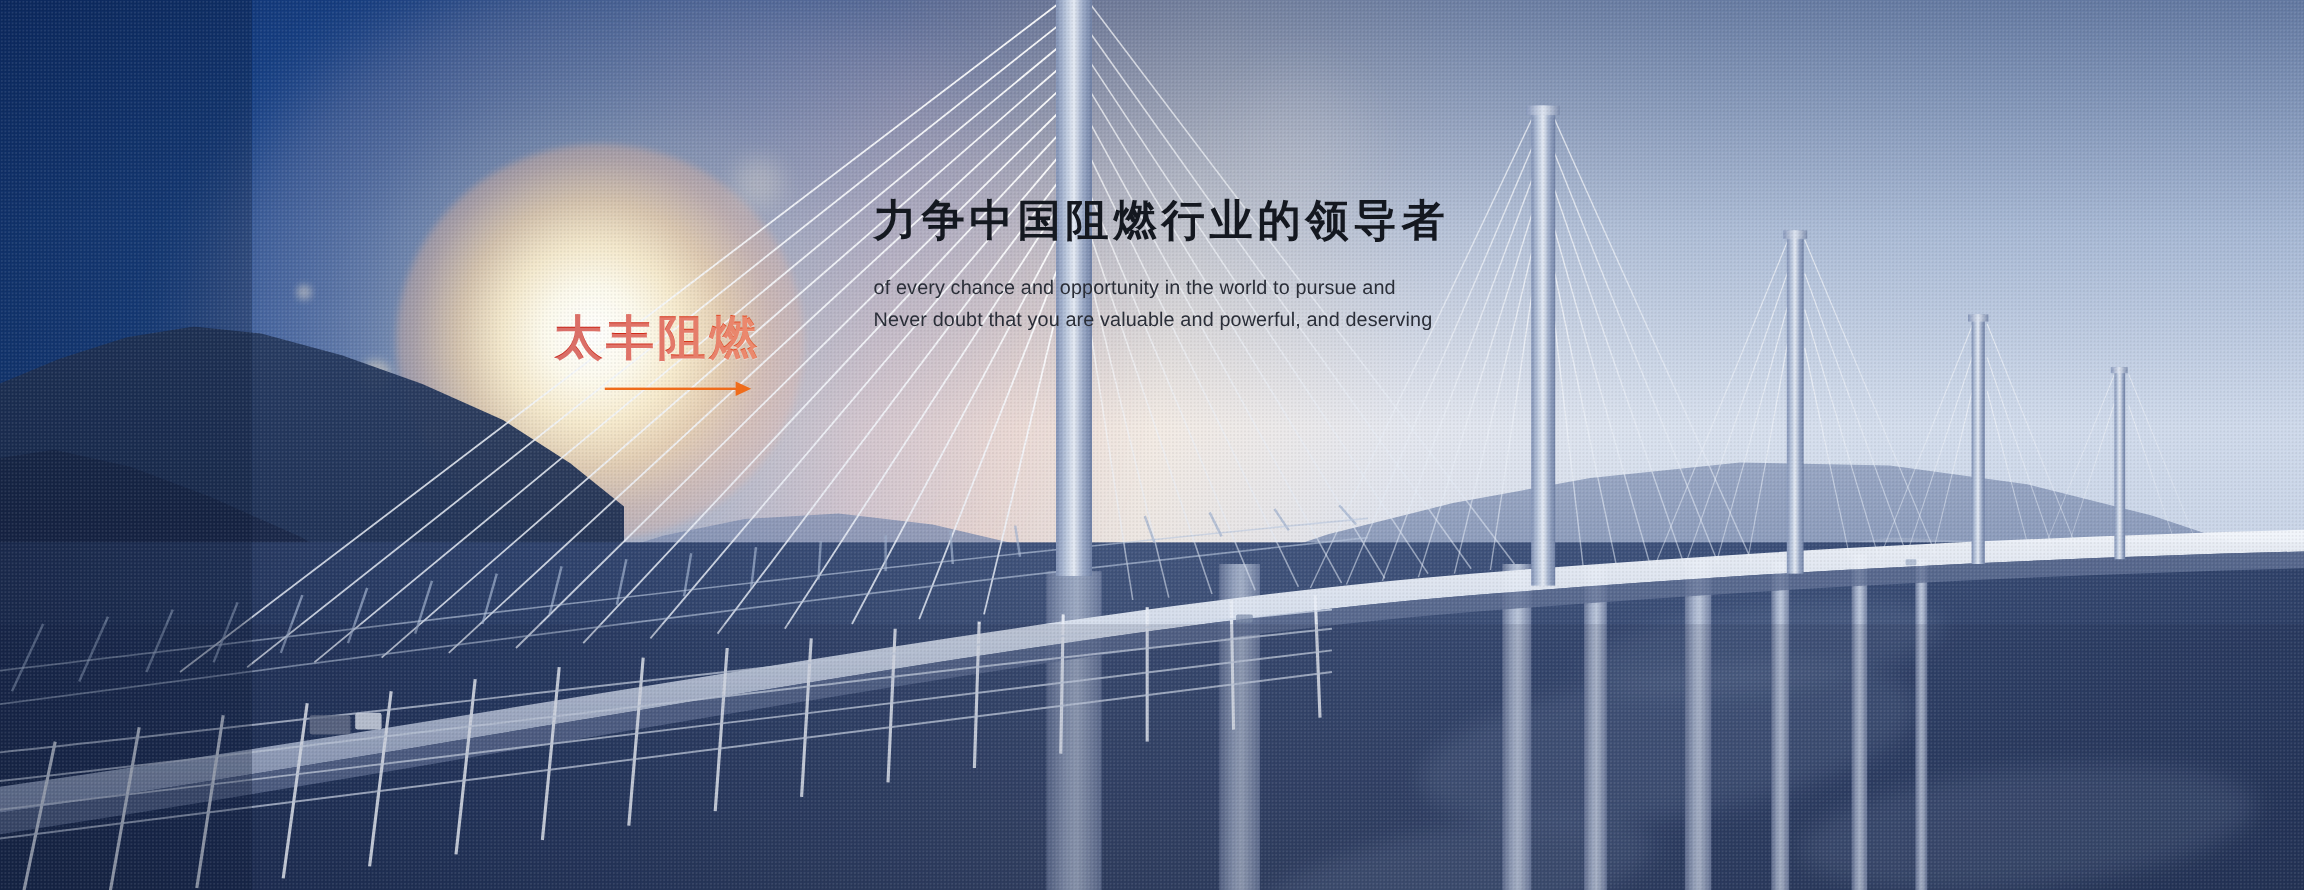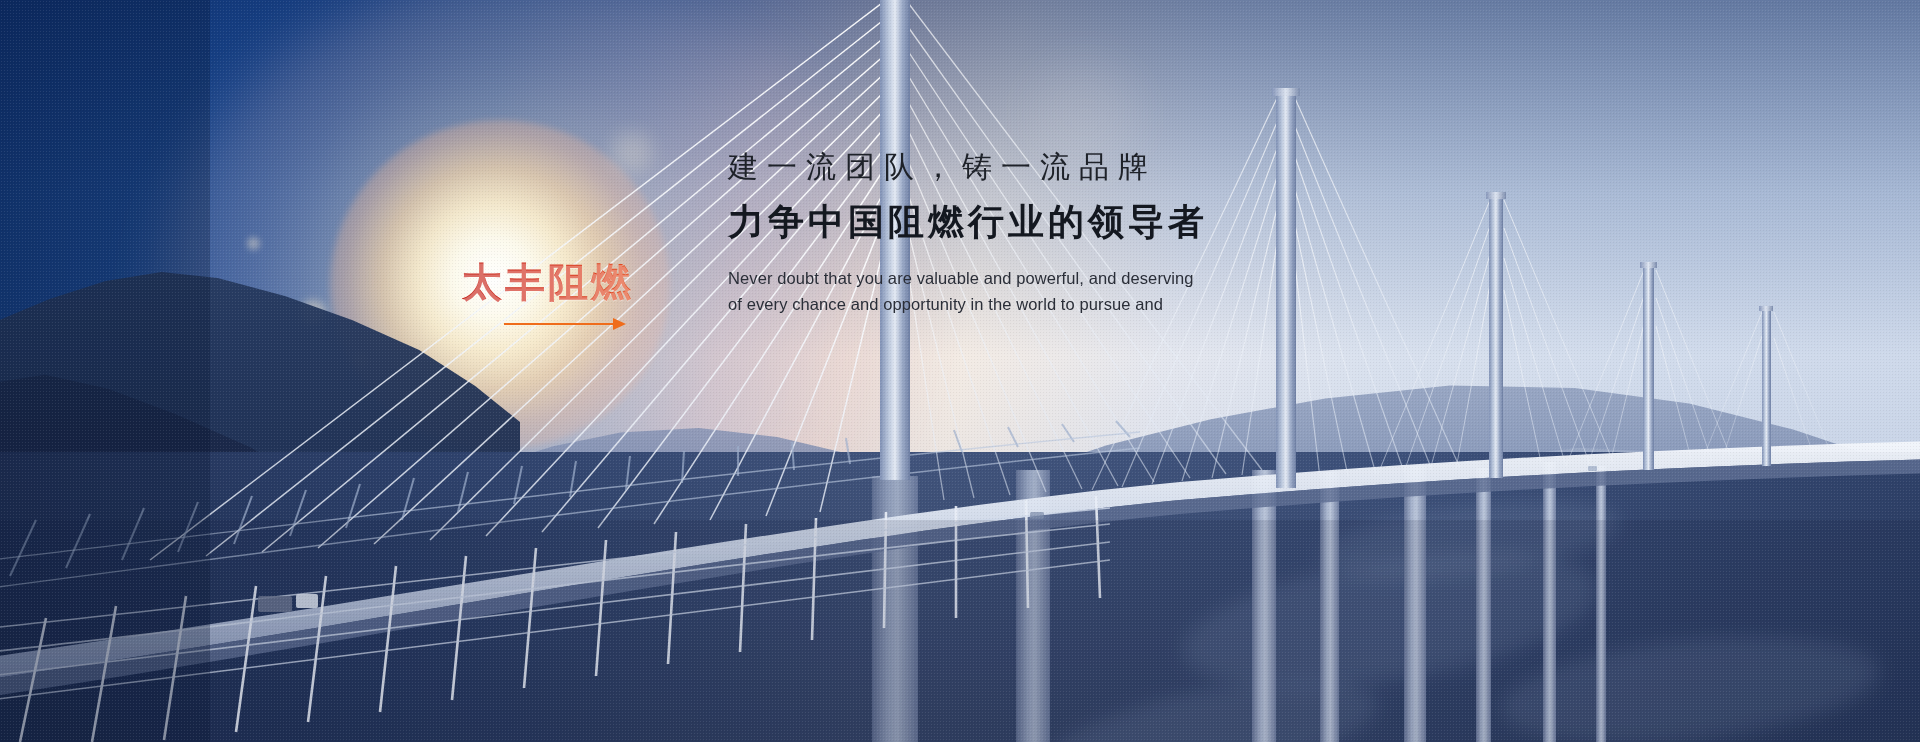--- a/index.html
+++ b/index.html
@@ -363,22 +363,21 @@
 
     <div class="logo-block">
       <div class="logo-text">太丰阻燃</div>
       <div class="logo-arrow">
         <span class="shaft"></span>
         <span class="head"></span>
       </div>
     </div>
 
     <div class="text-block">
-      <div class="headline1">建一流团队，铸一流品牌</div>
       <div class="headline2">力争中国阻燃行业的领导者</div>
       <div class="subtext">
+        <div> of every chance and opportunity in the world to pursue and</div>
         <div>Never doubt that you are valuable and powerful, and deserving</div>
-        <div> of every chance and opportunity in the world to pursue and</div>
       </div>
     </div>
 
   </div>
 </div>
 
 </body></html>

